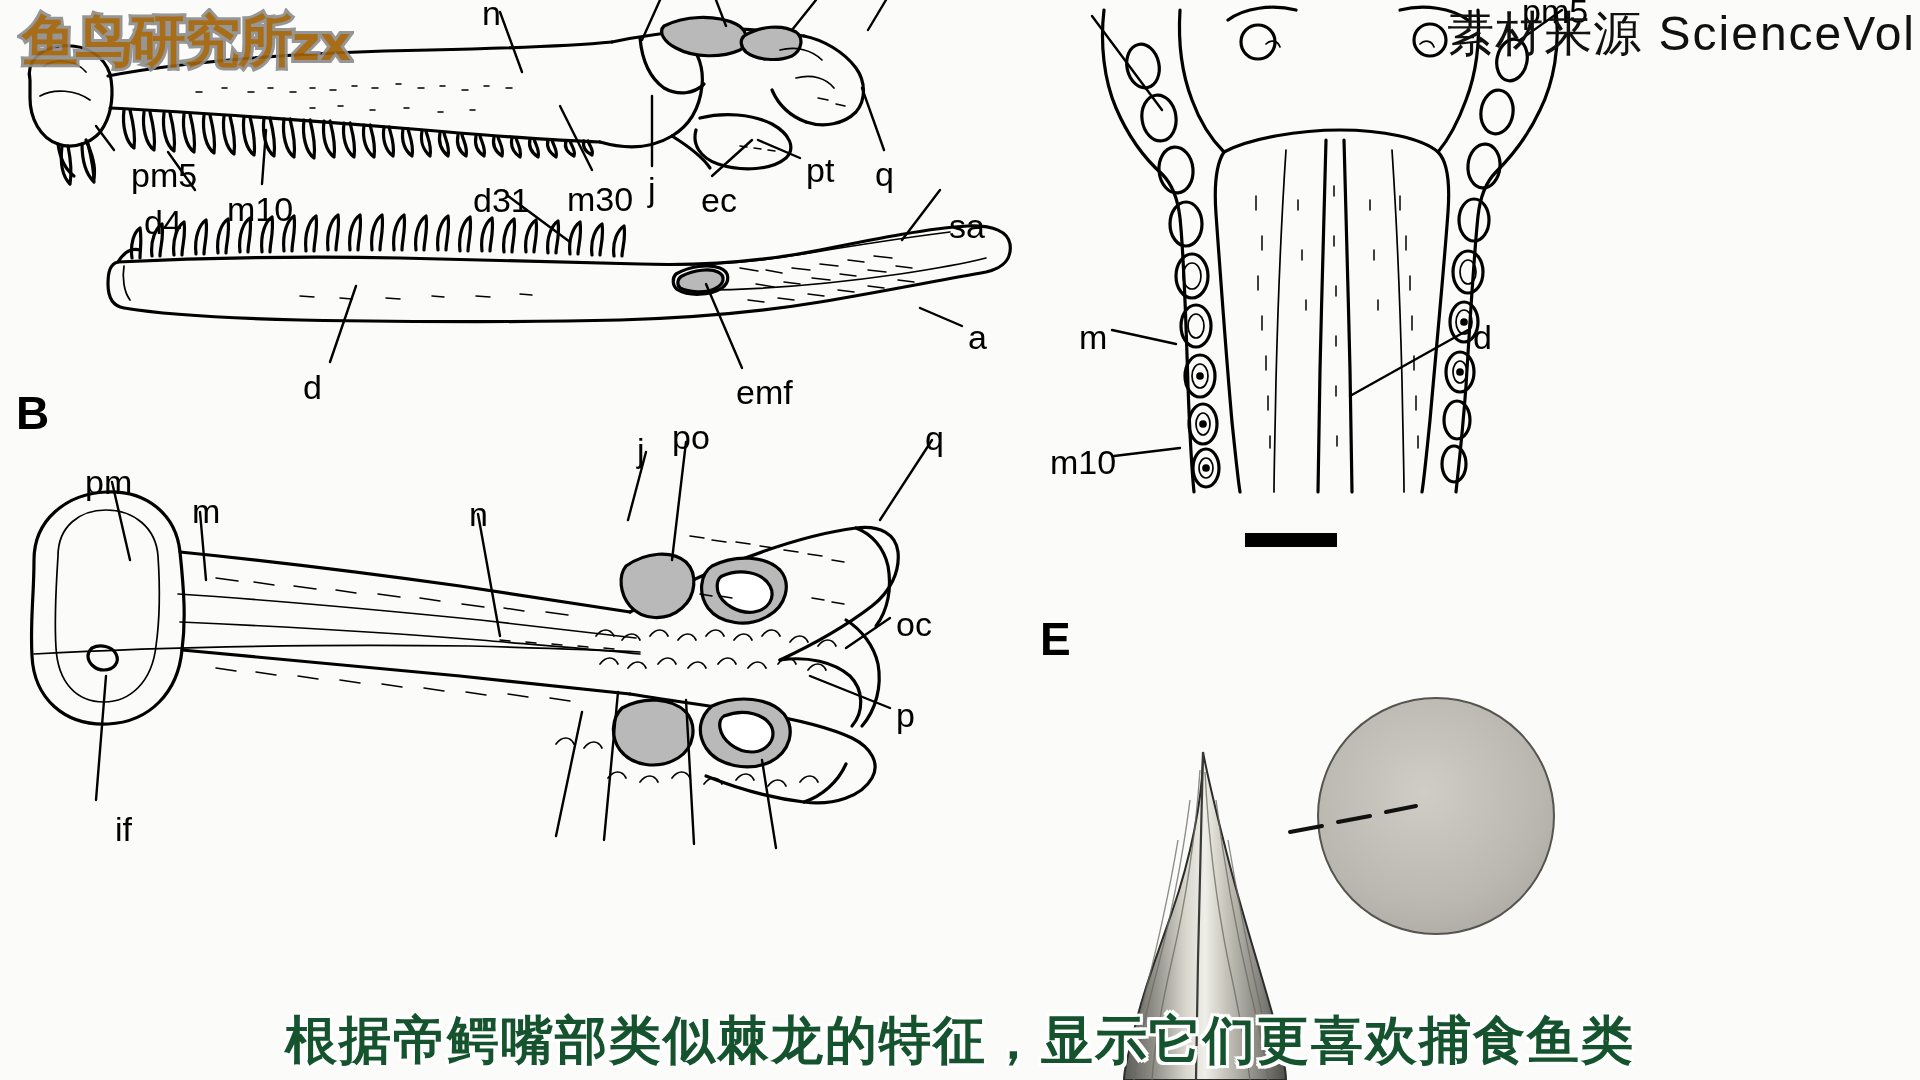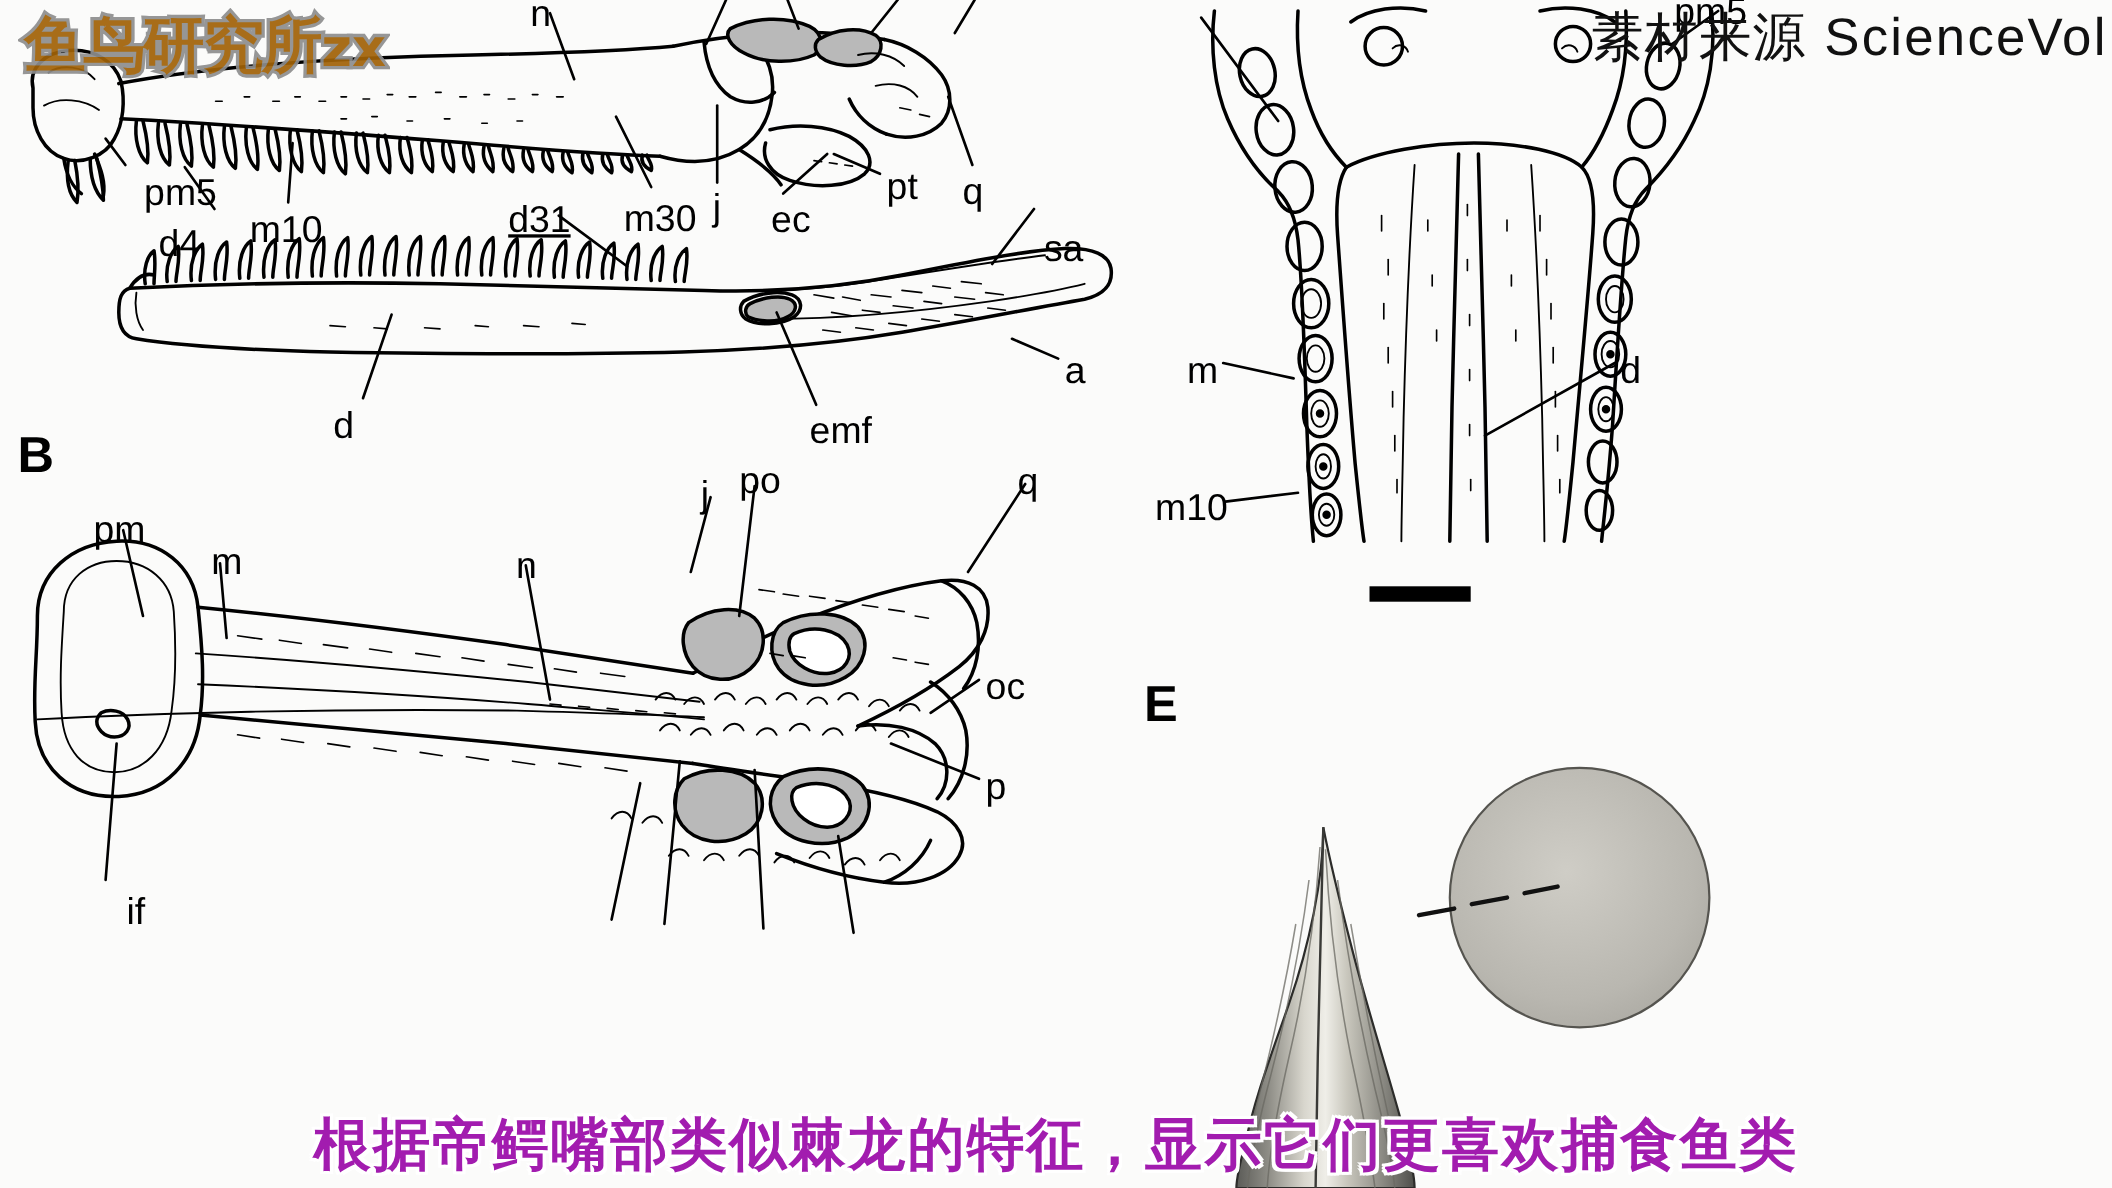--- a/index.html
+++ b/index.html
@@ -18,21 +18,21 @@
 
   
   .src-credit{position:absolute;right:4px;top:2px;z-index:40;
     font-family:"DejaVu Sans",sans-serif;font-weight:normal;font-size:48px;
     color:#111;white-space:nowrap;letter-spacing:1px;}
   .src-credit .latin{font-family:"Liberation Sans",sans-serif;letter-spacing:2px;}
 
   
   .subtitle{position:absolute;left:0;right:0;bottom:4px;z-index:45;text-align:center;
     font-family:"DejaVu Sans",sans-serif;font-weight:bold;font-size:52px;
-    color:#a21caf;letter-spacing:2px;white-space:nowrap;
+    color:#14532d;letter-spacing:2px;white-space:nowrap;
     text-shadow:
       -3px -3px 0 #fff, 3px -3px 0 #fff, -3px 3px 0 #fff, 3px 3px 0 #fff,
       -3px 0 0 #fff, 3px 0 0 #fff, 0 -3px 0 #fff, 0 3px 0 #fff;}
 
   
   .lab{position:absolute;z-index:30;color:#000;
        font-family:"Liberation Sans",sans-serif;font-size:34px;line-height:1;
        white-space:nowrap;}
   .panel-letter{position:absolute;z-index:30;color:#000;font-weight:bold;
        font-family:"Liberation Sans",sans-serif;font-size:46px;line-height:1;}
@@ -523,21 +523,21 @@
     </g>
   </svg>
 
   <div class="panel-letter" style="left:16px;top:390px;">B</div>
   <div class="panel-letter" style="left:1040px;top:616px;">E</div>
 
   <div class="lab" style="left:131px;top:158px;">pm5</div>
   <div class="lab" style="left:227px;top:192px;">m10</div>
   <div class="lab" style="left:144px;top:205px;">d4</div>
   <div class="lab" style="left:482px;top:-4px;">n</div>
-  <div class="lab" style="left:462px;top:183px;text-decoration:underline;">d31</div>
+  <div class="lab" style="left:473px;top:183px;">d31</div>
   <div class="lab" style="left:567px;top:170px;margin-top:12px;">m30</div>
   <div class="lab" style="left:648px;top:172px;">j</div>
   <div class="lab" style="left:681px;top:183px;margin-left:20px;">ec</div>
   <div class="lab" style="left:806px;top:153px;">pt</div>
   <div class="lab" style="left:875px;top:157px;">q</div>
   <div class="lab" style="left:949px;top:162px;margin-top:47px;">sa</div>
   <div class="lab" style="left:968px;top:320px;">a</div>
   <div class="lab" style="left:303px;top:370px;">d</div>
   <div class="lab" style="left:736px;top:375px;">emf</div>
 

